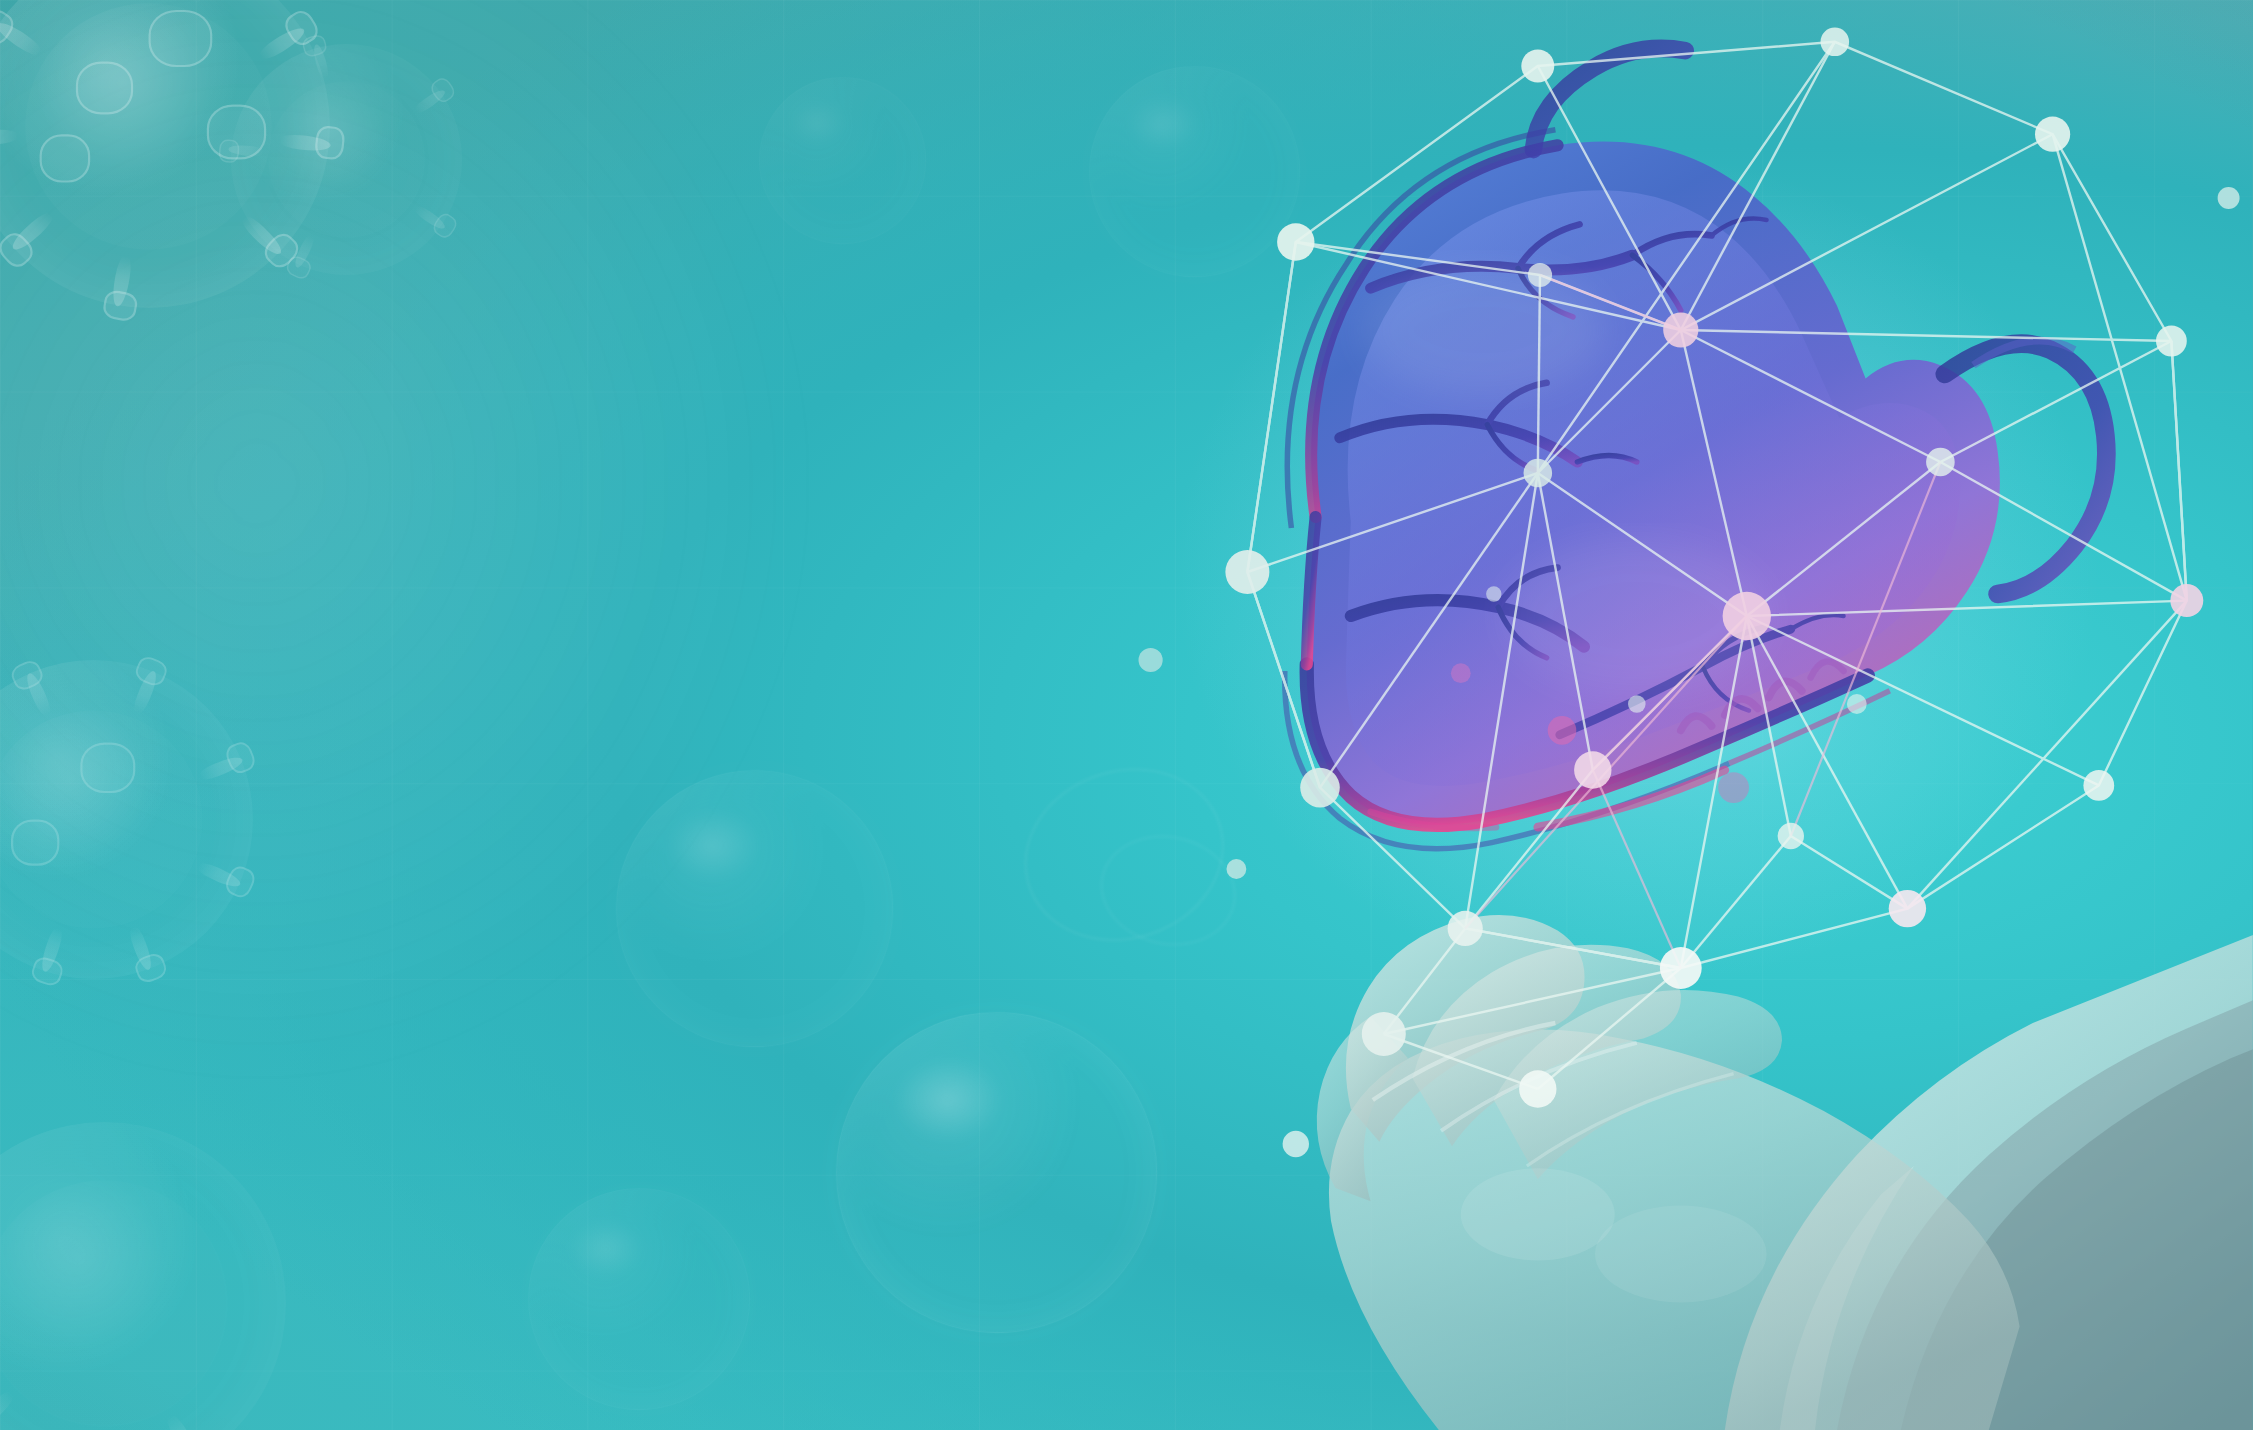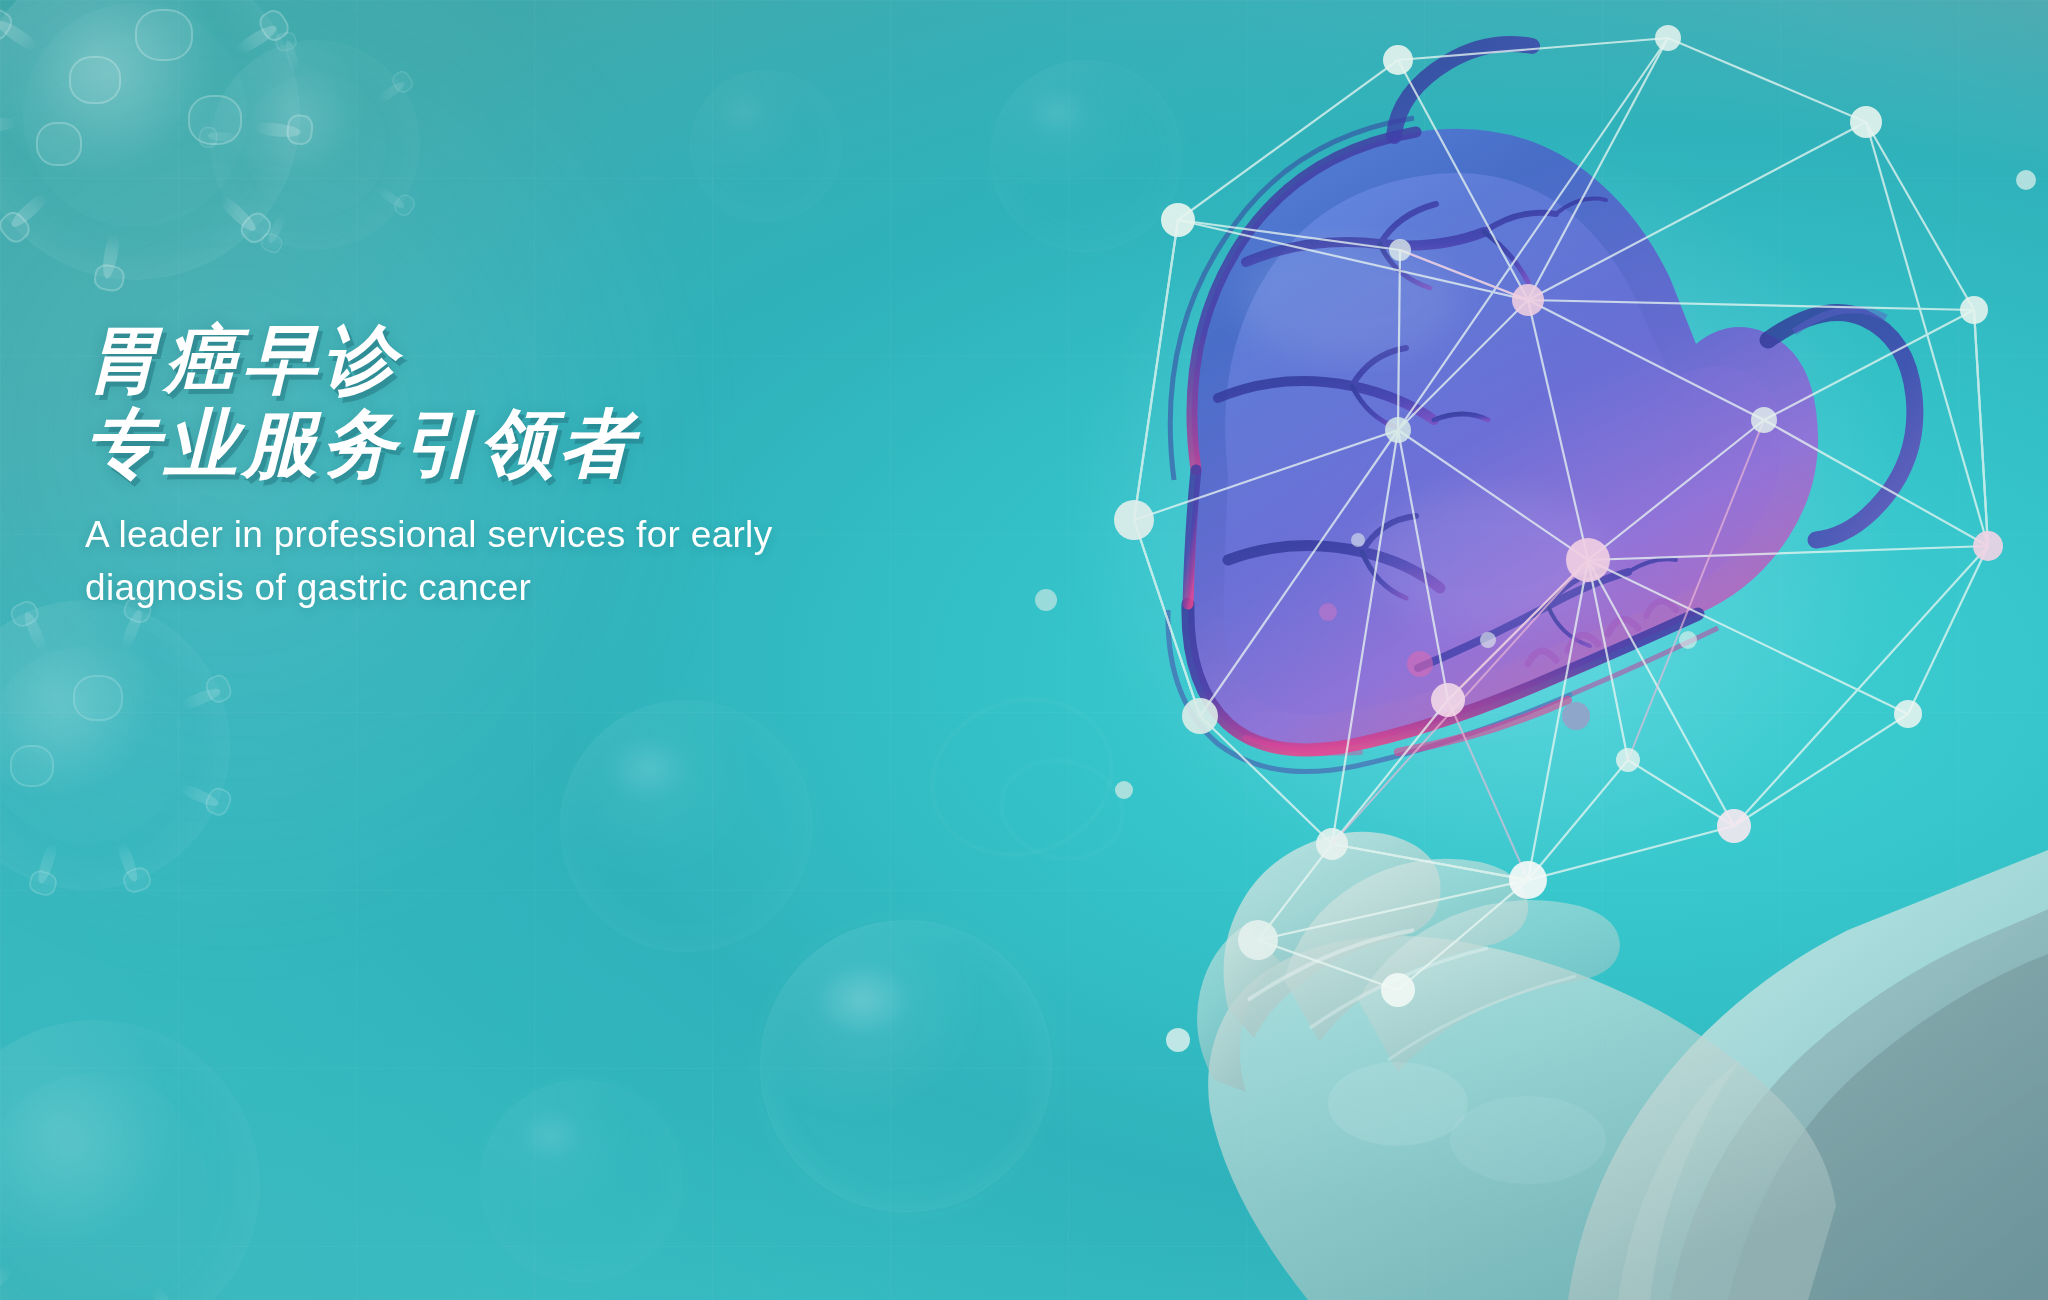--- a/index.html
+++ b/index.html
@@ -500,23 +500,14 @@
 
         <g>
           <circle cx="492" cy="664" r="13" fill="#e06ab0" opacity=".55"></circle>
           <circle cx="648" cy="716" r="14" fill="#d872b8" opacity=".45"></circle>
           <circle cx="400" cy="612" r="9" fill="#e878c0" opacity=".4"></circle>
         </g>
       </g>
     </svg>
   </div>
 
-  <div class="copy">
-    <div class="headline">胃癌早诊</div>
-    <div class="headline l2">专业服务引领者</div>
-    <div class="subline">
-      <span>A leader in professional services for early</span>
-      <br>
-      <span>diagnosis of gastric cancer</span>
-    </div>
-  </div>
 
 </div>
 
 </body></html>

